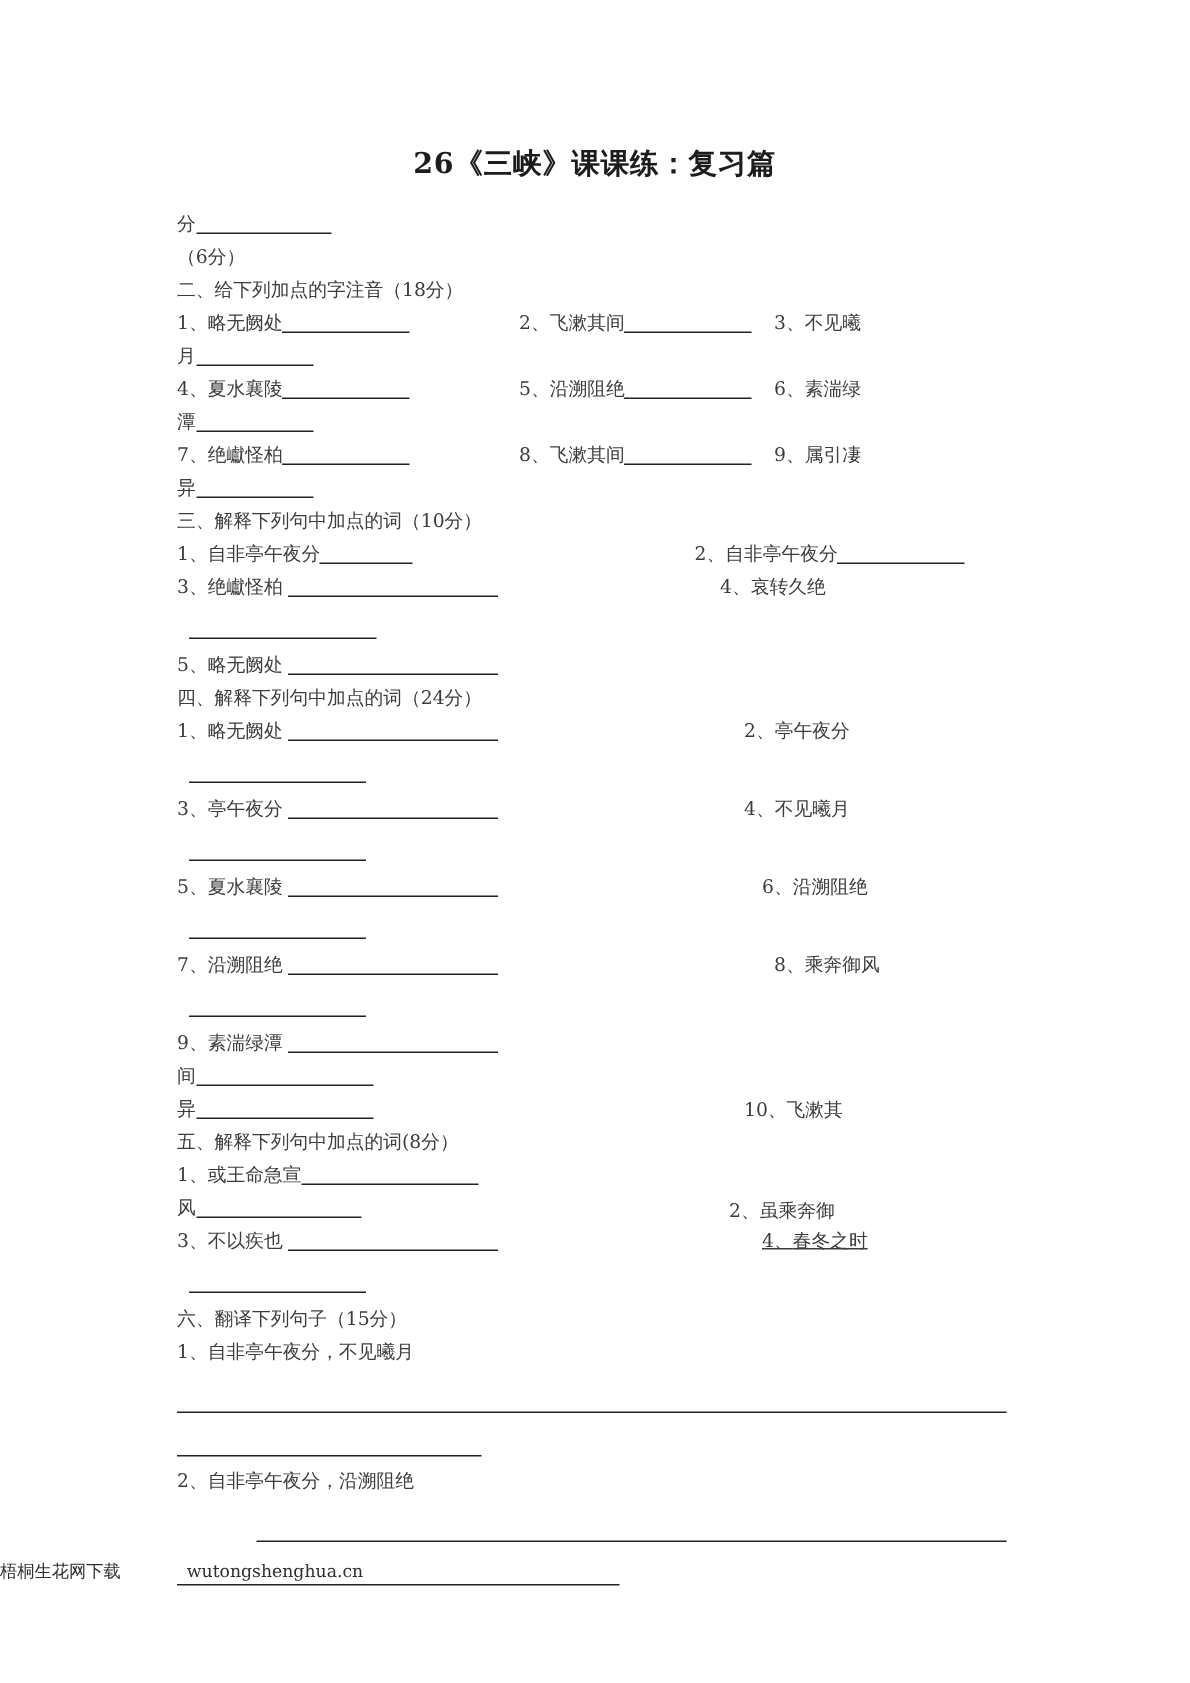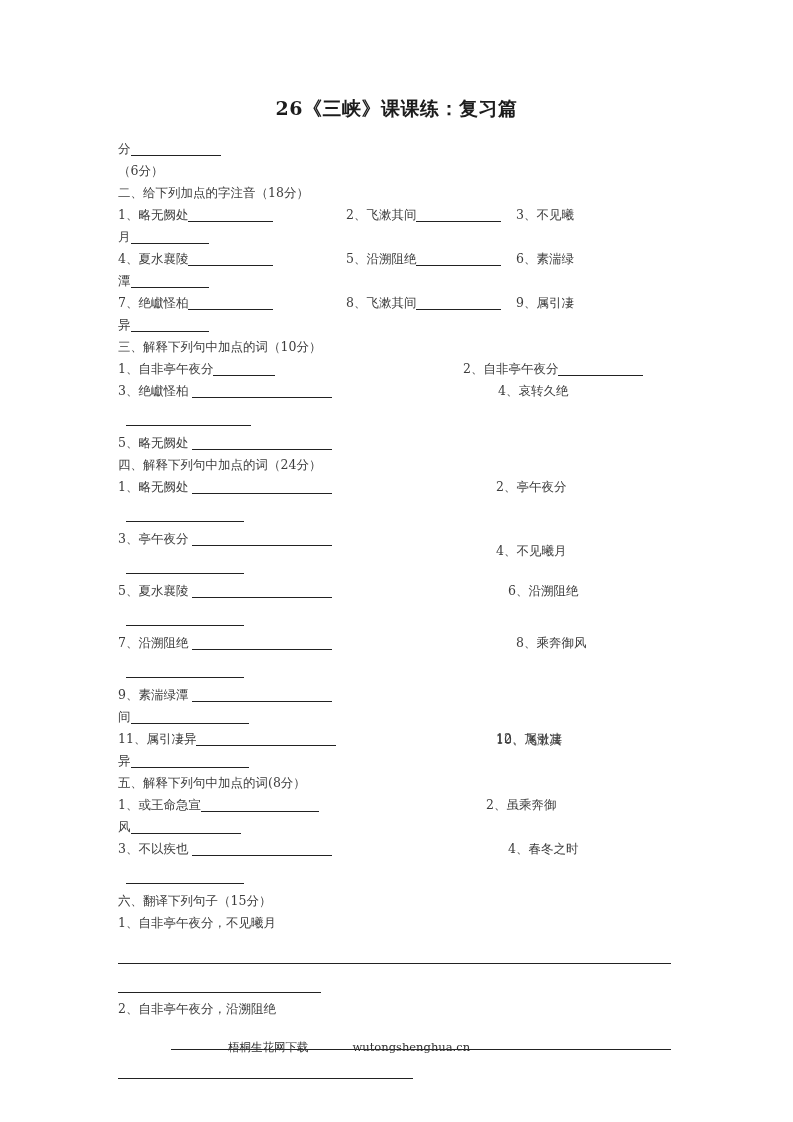--- a/index.html
+++ b/index.html
@@ -74,21 +74,20 @@
   .rcol {
     position: absolute;
     white-space: nowrap;
   }
 
   .footer {
     position: absolute;
     top: 1040px;
     left: 0;
     width: 698px;
-    text-align: center;
     font-size: 11.5px;
     color: #2e2e2e;
   }
   .footer .site {
     display: inline-block;
     margin-left: 44px;
     font-family: "DejaVu Serif", "Liberation Serif", serif;
   }
 </style>
 </head>
@@ -157,21 +156,21 @@
 
     <div class="ln">
       <span>1、</span><span>自非亭午夜分</span><span class="bl w62"></span>
       <span class="rcol" style="left:345px;">
         <span>2、</span><span>自非亭午夜分</span><span class="bl w85"></span>
       </span>
     </div>
 
     <div class="ln">
       <span>3、</span><span>绝巘怪柏</span>&nbsp;<span class="bl w140"></span>
-      <span class="rcol" style="left:380px;">
+      <span class="rcol" style="left:362px;">
         <span>4、</span><span>哀转久绝</span>
       </span>
     </div>
     <div class="ln gap">
       <span class="ind-a bl w125" style="margin-top:12px;"></span>
     </div>
 
     <div class="ln">
       <span>5、</span><span>略无阙处</span>&nbsp;<span class="bl w140"></span>
     </div>
@@ -185,21 +184,21 @@
       <span class="rcol" style="left:378px;">
         <span>2、</span><span>亭午夜分</span>
       </span>
     </div>
     <div class="ln gap">
       <span class="ind-a bl w118" style="margin-top:12px;"></span>
     </div>
 
     <div class="ln">
       <span>3、</span><span>亭午夜分</span>&nbsp;<span class="bl w140"></span>
-      <span class="rcol" style="left:378px;margin-top:12px;">
+      <span class="rcol" style="left:378px;">
         <span>4、</span><span>不见曦月</span>
       </span>
     </div>
     <div class="ln gap">
       <span class="ind-a bl w118" style="margin-top:12px;"></span>
     </div>
 
     <div class="ln">
       <span>5、</span><span>夏水襄陵</span>&nbsp;<span class="bl w140"></span>
       <span class="rcol" style="left:390px;">
@@ -224,46 +223,40 @@
       <span>9、</span><span>素湍绿潭</span>&nbsp;<span class="bl w140"></span>
       <span class="rcol" style="left:378px;margin-top:45px;">
         <span>10、</span><span>飞漱其</span>
       </span>
     </div>
     <div class="ln">
       <span>间</span><span class="bl w118"></span>
     </div>
 
     <div class="ln">
-      <span>11、</span><span>属引凄异</span><span class="bl w140"></span>
-      <span class="rcol" style="left:378px;">
-        <span>12、</span><span>属引凄</span>
-      </span>
-    </div>
-    <div class="ln">
       <span>异</span><span class="bl w118"></span>
     </div>
 
     <div class="ln">
       <span>五、解释下列句中加点的词(8分）</span>
     </div>
 
     <div class="ln">
       <span>1、</span><span>或王命急宣</span><span class="bl w118"></span>
-      <span class="rcol" style="left:368px;">
+      <span class="rcol" style="left:368px;margin-top:24px;">
         <span>2、</span><span>虽乘奔御</span>
       </span>
     </div>
     <div class="ln">
       <span>风</span><span class="bl w110"></span>
     </div>
 
     <div class="ln">
       <span>3、</span><span>不以疾也</span>&nbsp;<span class="bl w140"></span>
-      <span class="rcol" style="left:390px;">
+      <span class="rcol" style="left:390px;text-decoration:underline;">
         <span>4、</span><span>春冬之时</span>
       </span>
     </div>
     <div class="ln gap">
       <span class="ind-a bl w118" style="margin-top:12px;"></span>
     </div>
 
     <div class="ln">
       <span>六、翻译下列句子（15分）</span>
     </div>

